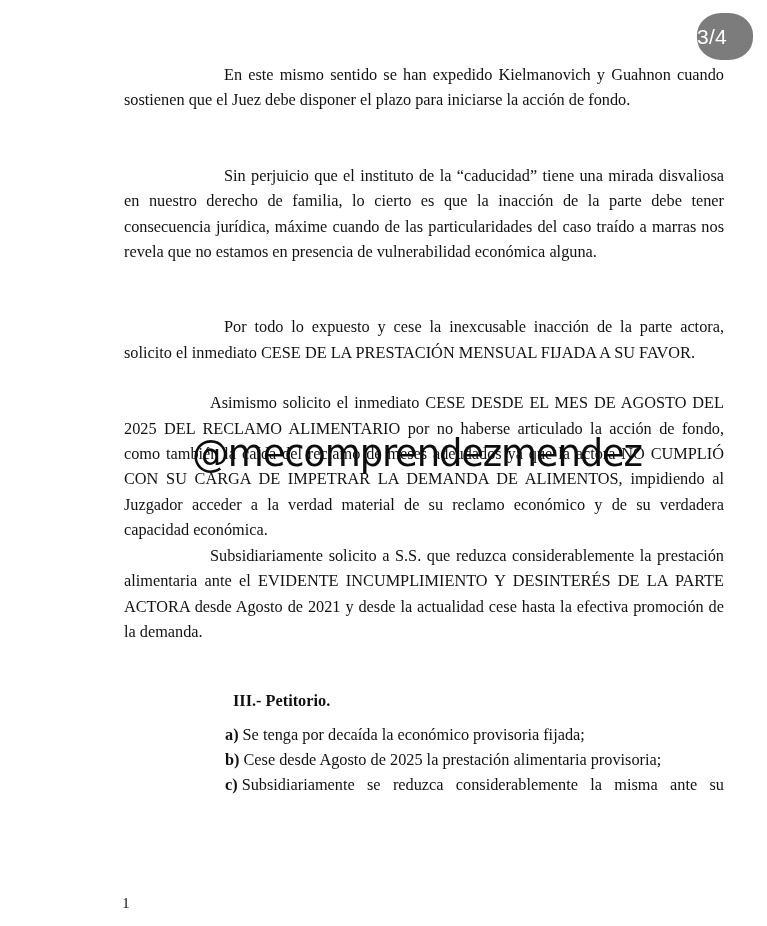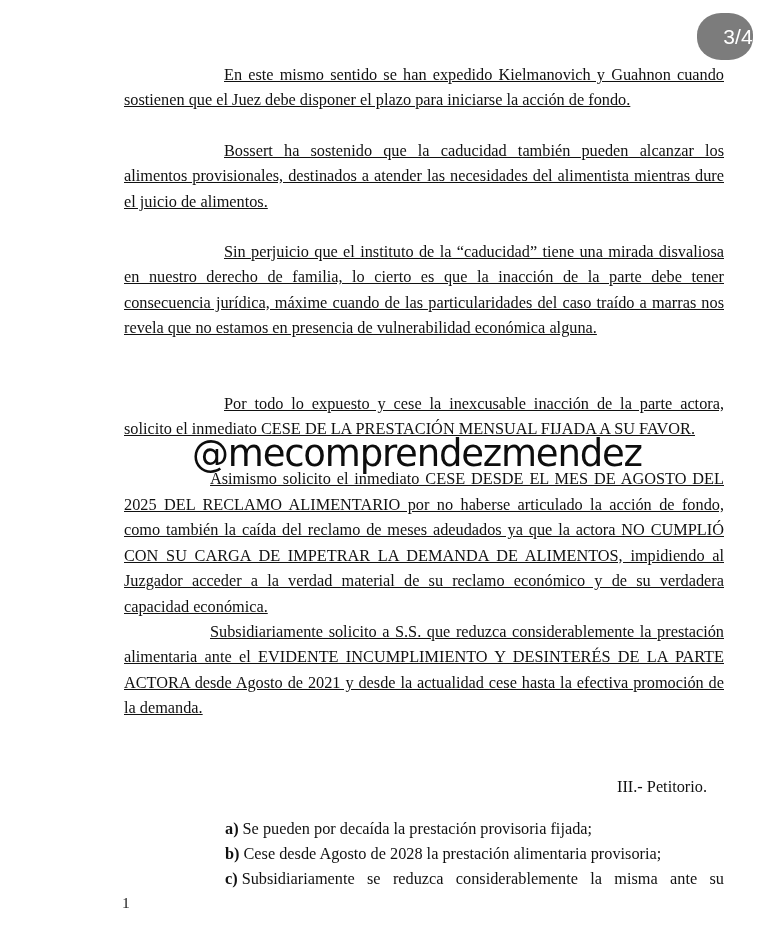--- a/index.html
+++ b/index.html
@@ -25,21 +25,21 @@
     top: 13px;
     right: 14px;
     width: 56px;
     height: 47px;
     border-radius: 24px / 22px;
     background: #7c7c7c;
     color: #ffffff;
     font-family: "Liberation Sans", "DejaVu Sans", sans-serif;
     font-size: 21px;
     line-height: 47px;
-    text-align: right;
+    text-align: left;
     letter-spacing: 0.2px;
     z-index: 40;
   }
 
   
   .doc-body {
     position: absolute;
     left: 124px;
     top: 0;
     width: 600px;   
@@ -47,38 +47,36 @@
   }
 
   p.para {
     margin: 0;
     text-align: justify;
     text-justify: inter-word;
     font-size: 16.3px;
     line-height: 25.4px;
     text-indent: 100px;
     hyphens: none;
-    text-decoration: underline;
   }
 
   
   .gap-lg { height: 25px; }
 
   p.para.indent-short { text-indent: 86px; }
 
   
   .petitorio {
     margin-left: 101px;
     font-size: 16.3px;
     line-height: 25.2px;
   }
   .petitorio .pet-title {
-    font-weight: normal;
-    margin: 17px;
-    text-align: right;
+    font-weight: bold;
+    margin: 8px;
   }
   .pet-item {
     margin: 0;
     display: flex;
     align-items: flex-start;
     text-align: justify;
   }
   .pet-item .marker {
     font-weight: bold;
     flex: 0 0 auto;
@@ -124,21 +122,20 @@
 
   <div class="page-badge">3/4</div>
 
   <div class="doc-body">
 
     <div style="height:62px"></div>
 
     <p class="para">En este mismo sentido se han expedido Kielmanovich y Guahnon cuando sostienen que el Juez debe disponer el plazo para iniciarse la acción de fondo.</p>
     <div class="gap-lg"></div>
 
-    <p class="para">Bossert ha sostenido que la caducidad también pueden alcanzar los alimentos provisionales, destinados a atender las necesidades del alimentista mientras dure el juicio de alimentos.</p>
     <div class="gap-lg"></div>
 
     <p class="para">Sin perjuicio que el instituto de la “caducidad” tiene una mirada disvaliosa en nuestro derecho de familia, lo cierto es que la inacción de la parte debe tener consecuencia jurídica, máxime cuando de las particularidades del caso traído a marras nos revela que no estamos en presencia de vulnerabilidad económica alguna.</p>
     <div class="gap-lg"></div>
 
     <div class="gap-lg"></div>
 
     <p class="para">Por todo lo expuesto y cese la inexcusable inacción de la parte actora, solicito el inmediato CESE DE LA PRESTACIÓN MENSUAL FIJADA A SU FAVOR.</p>
     <div class="gap-lg"></div>
 
@@ -146,26 +143,26 @@
 
     <p class="para indent-short">Subsidiariamente solicito a S.S. que reduzca considerablemente la prestación alimentaria ante el EVIDENTE INCUMPLIMIENTO Y DESINTERÉS DE LA PARTE ACTORA desde Agosto de 2021 y desde la actualidad cese hasta la efectiva promoción de la demanda.</p>
 
     <div style="height:36px"></div>
 
     <div class="petitorio">
       <p class="pet-title">III.- Petitorio.</p>
 
       <p class="pet-item">
         <span class="marker">a)</span>
-        <span class="pet-text">Se pueden por decaída la prestación provisoria fijada;</span>
+        <span class="pet-text">Se tenga por decaída la económico provisoria fijada;</span>
       </p>
 
       <p class="pet-item">
         <span class="marker">b)</span>
-        <span class="pet-text">Cese desde Agosto de 2028 la prestación alimentaria provisoria;</span>
+        <span class="pet-text">Cese desde Agosto de 2025 la prestación alimentaria provisoria;</span>
       </p>
 
       <p class="pet-item justify-tight">
         <span class="marker">c)</span>
         <span class="pet-text">Subsidiariamente se reduzca considerablemente la misma ante su</span>
       </p>
 
     </div>
 
   </div>

